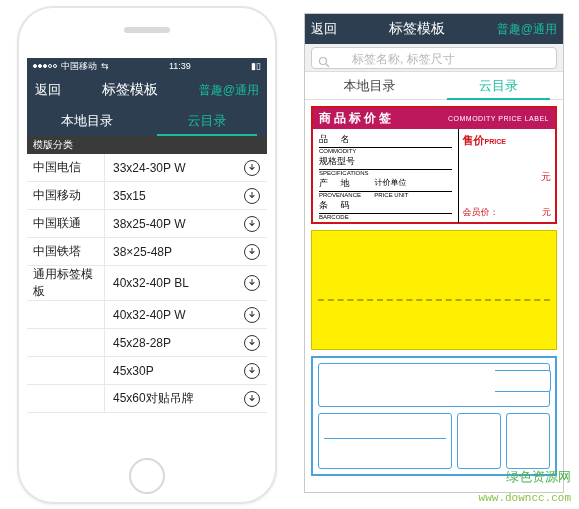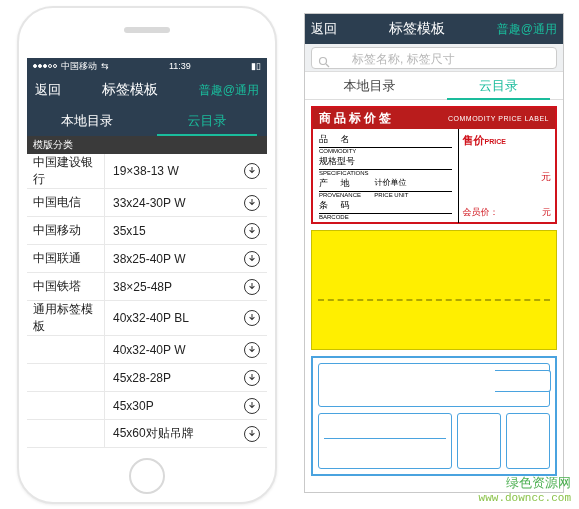--- a/index.html
+++ b/index.html
@@ -55,21 +55,21 @@
   .mag { width:12px; height:12px; }
 
   .p2-tabrow { height:28px; display:flex; border-bottom:1px solid #ddd; }
   .p2-tab { flex:1; display:flex; align-items:center; justify-content:center; font-size:13px; color:#444; position:relative; }
   .p2-tab.active { color:#1abc9c; }
   .p2-tab.active::after { content:''; position:absolute; bottom:-1px; left:10%; right:10%; height:2px; background:#1abc9c; }
 
   .previews { padding:6px; display:flex; flex-direction:column; gap:6px; }
 
   .label-red { border:2px solid #d0121b; background:#fff; font-size:10px; position:relative; height:118px; }
-  .label-red .hdr { background:#b91c1c; color:#fff; display:flex; justify-content:space-between; padding:2px 6px; font-size:12px; font-weight:bold; letter-spacing:3px; }
+  .label-red .hdr { background:#be185d; color:#fff; display:flex; justify-content:space-between; padding:2px 6px; font-size:12px; font-weight:bold; letter-spacing:3px; }
   .hdr .en { font-size:7px; letter-spacing:.5px; font-weight:normal; align-self:center; }
   .lr-body { display:flex; }
   .lr-left { flex:1.5; padding:3px 6px 3px 6px; color:#000; font-size:9px; }
   .lr-left .ln { border-bottom:1px solid #000; padding:1px 0; display:flex; gap:2px; }
   .lr-left .cn { letter-spacing:5px; }
   .lr-left .en2 { font-size:6px; color:#000; }
   .lr-left .sub { font-size:8px; margin-left:18px; }
   .lr-right { flex:1; border-left:1px solid #000; padding:4px; display:flex; flex-direction:column; justify-content:space-between; }
   .lr-right .price-lbl { color:#d0121b; font-weight:bold; font-size:11px; }
   .lr-right .price-lbl .sm { font-size:7px; }
@@ -81,21 +81,21 @@
 
   .label-blue { border:2px solid #4aa3df; height:120px; position:relative; background:#fff; }
   .lb-top { position:absolute; left:5px; top:5px; right:5px; height:44px; border:1.5px solid #4aa3df; border-radius:3px; }
   .lb-top .cut { position:absolute; right:-2px; top:6px; width:56px; height:22px; border:1.5px solid #4aa3df; border-left:none; border-top-right-radius:3px; border-bottom-right-radius:3px; background:#fff; }
   .lb-b1 { position:absolute; left:5px; top:55px; width:134px; bottom:5px; border:1.5px solid #4aa3df; border-radius:3px; }
   .lb-b1::after { content:''; position:absolute; left:5px; right:5px; top:24px; border-top:1.5px solid #4aa3df; }
   .lb-b2 { position:absolute; right:5px; top:55px; width:44px; bottom:5px; border:1.5px solid #4aa3df; border-radius:3px; }
   .lb-b3 { position:absolute; right:54px; top:55px; width:44px; bottom:5px; border:1.5px solid #4aa3df; border-radius:3px; }
 
   .watermark { position:absolute; right:8px; bottom:4px; font-size:13px; color:#4caf50; font-family: Liberation Mono, monospace; text-align:right; line-height:1.15; }
-  .watermark .url { font-size:11px; color:#8bc34a; }
+  .watermark .url { font-size:11px; color:#8bc34a;margin-top:6px; }
 </style>
 </head>
 <body>
 
 <div class="phone">
   <div class="phone-top">
       <div class="phone-speaker"></div>
     </div>
   <div class="screen">
 
@@ -129,31 +129,20 @@
         </div>
       <div class="tab active">
           <span>云目录</span>
         </div>
     </div>
 
     <div class="section-hdr">模版分类</div>
 
     <div class="list">
       <div class="row">
-        <div class="cat">中国建设银行</div>
-        <div class="tmpl">19×38-13 W</div>
-        <div class="dl">
-            <span class="dl-icon">
-              <svg viewBox="0 0 10 10">
-                <path d="M5 0v7M2 4l3 3 3-3" stroke="#333" stroke-width="1.3" fill="none"></path>
-              </svg>
-            </span>
-          </div>
-      </div>
-      <div class="row">
         <div class="cat">中国电信</div>
         <div class="tmpl">33x24-30P W</div>
         <div class="dl">
             <span class="dl-icon">
               <svg viewBox="0 0 10 10">
                 <path d="M5 0v7M2 4l3 3 3-3" stroke="#333" stroke-width="1.3" fill="none"></path>
               </svg>
             </span>
           </div>
       </div>

